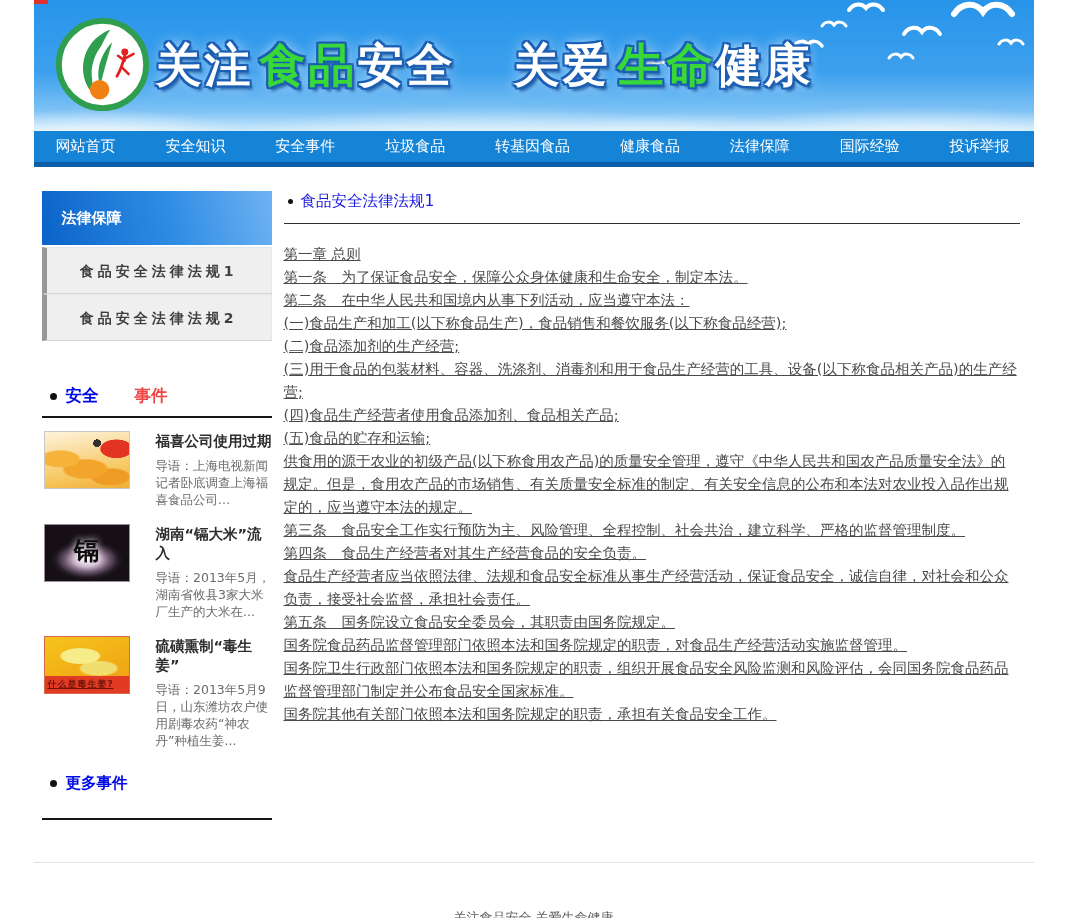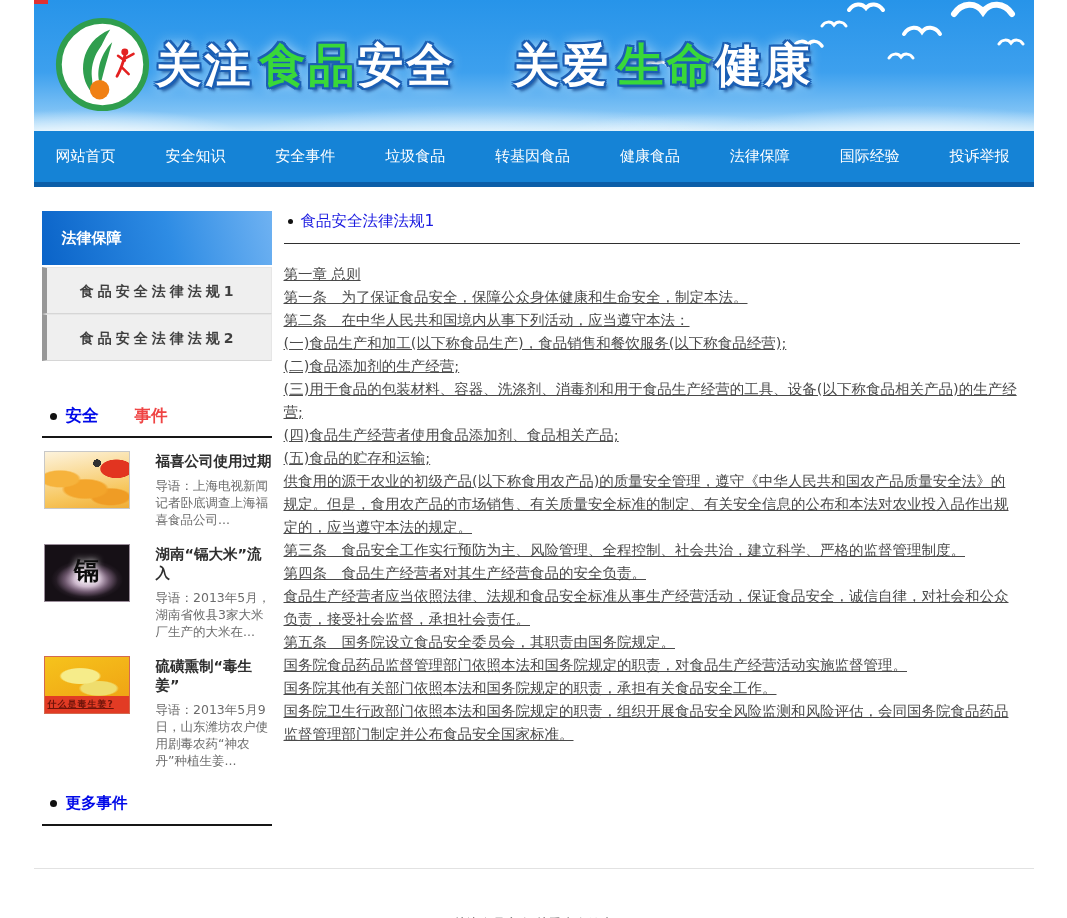--- a/index.html
+++ b/index.html
@@ -29,21 +29,21 @@
     text-shadow:
       -2px -2px 0 #1b5fb4, 2px -2px 0 #1b5fb4, -2px 2px 0 #1b5fb4, 2px 2px 0 #1b5fb4,
       0 -2px 0 #1b5fb4, 0 2px 0 #1b5fb4, -2px 0 0 #1b5fb4, 2px 0 0 #1b5fb4,
       3px 4px 3px rgba(18,70,140,.75), 0 0 14px rgba(255,255,255,.95);
   }
   .slogan .green { color:#39d839;margin-left:6px; }
   .slogan .gap { display:inline-block; width:58px; }
 
   
   .topnav {
-    height:56px; background:#1583d6; border-bottom:5px solid #0c5ea8;
+    height:36px; background:#1583d6; border-bottom:5px solid #0c5ea8;
     display:flex; align-items:center; justify-content:space-between;
     padding:0 24px 0 22px;
   }
   .nav-item { color:#ffffff; font-size:15px; text-decoration:none; cursor:pointer; white-space:nowrap; }
 
   
   .columns { display:flex; margin-top:24px; }
   .sidebar { width:230px; margin-left:8px; flex:none; }
   .main { flex:1; margin-left:12px; padding-right:14px; min-width:0; }
 
@@ -63,21 +63,21 @@
 
   
   .side-sec-title {
     margin-top:44px; padding-bottom:9px; border-bottom:2px solid #161616;
     display:flex; align-items:center; font-size:16.5px; font-weight:bold;
   }
   .dot { width:7px; height:7px; border-radius:50%; background:#111; margin:0 9px 0 8px; flex:none; }
   .dot.small { width:5px; height:5px; margin:0 8px 0 4px; }
   .side-sec-title .hl { color:#0009e8; }
   .side-sec-title .rest { color:#ef4444;margin-left:36px; }
-  .side-sec-title.more { margin-top:24px; padding-bottom:10px; }
+  .side-sec-title.more { margin-top:24px; padding-bottom:24px; }
   .more-link { color:#0009e8; font-size:15.5px; font-weight:bold; text-decoration:none; cursor:pointer; }
 
   
   .news-list { padding-top:13px; }
   .news-item { display:flex; margin-bottom:16px; cursor:pointer; }
   .thumb { width:86px; height:58px; border:1px solid #c8c8c8; flex:none; position:relative; margin-left:2px; overflow:hidden; }
   .thumb[data-thumb="nuggets"] {
     background:
       radial-gradient(circle 4px at 62% 20%, #303030 96%, transparent),
       radial-gradient(ellipse 26px 15px at 85% 30%, #e23420 60%, transparent 64%),
@@ -269,23 +269,23 @@
           <p class="law-line">第三条　食品安全工作实行预防为主、风险管理、全程控制、社会共治，建立科学、严格的监督管理制度。</p>
 
           <p class="law-line">第四条　食品生产经营者对其生产经营食品的安全负责。</p>
 
           <p class="law-line">食品生产经营者应当依照法律、法规和食品安全标准从事生产经营活动，保证食品安全，诚信自律，对社会和公众负责，接受社会监督，承担社会责任。</p>
 
           <p class="law-line">第五条　国务院设立食品安全委员会，其职责由国务院规定。</p>
 
           <p class="law-line">国务院食品药品监督管理部门依照本法和国务院规定的职责，对食品生产经营活动实施监督管理。</p>
 
+          <p class="law-line">国务院卫生行政部门依照本法和国务院规定的职责，组织开展食品安全风险监测和风险评估，会同国务院食品药品监督管理部门制定并公布食品安全国家标准。</p>
+
           <p class="law-line">国务院其他有关部门依照本法和国务院规定的职责，承担有关食品安全工作。</p>
-
-          <p class="law-line">国务院卫生行政部门依照本法和国务院规定的职责，组织开展食品安全风险监测和风险评估，会同国务院食品药品监督管理部门制定并公布食品安全国家标准。</p>
         </div>
     </section>
 
   </div>
 
   <footer class="footer">
     <div class="footer-text">关注食品安全 关爱生命健康</div>
   </footer>
 
 </div>

